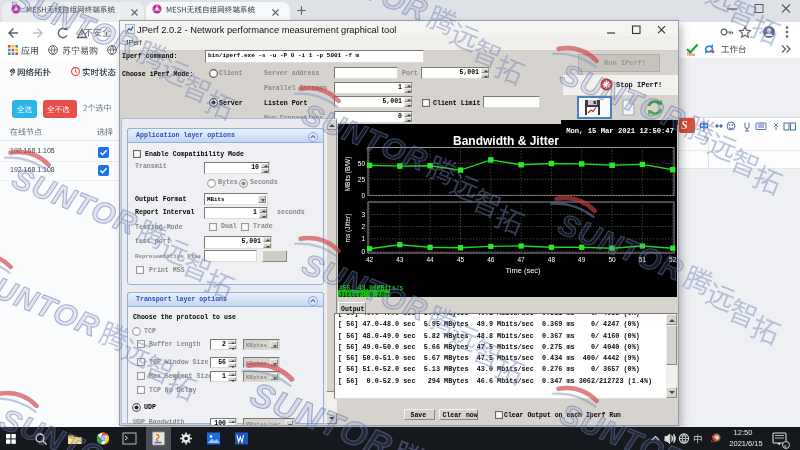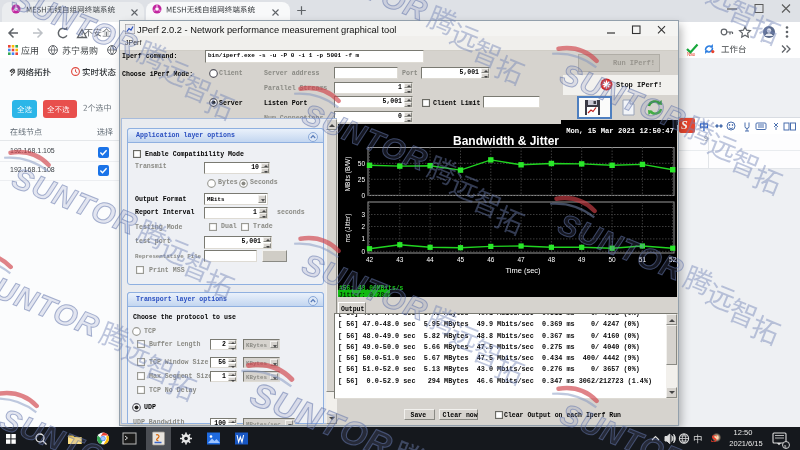--- a/index.html
+++ b/index.html
@@ -263,21 +263,21 @@
         <div style="position:absolute;left:0;top:0;width:8px;height:5px;background:#d6d3ce;border:1px solid;border-color:#f2f1ee #8a8a84 #8a8a84 #f2f1ee;box-sizing:border-box;">
           <div style="position:absolute;left:1.5px;top:1px;border:2px solid transparent;border-bottom:2.5px solid #444;border-top:none;"></div>
         </div>
         <div style="position:absolute;left:0;bottom:0;width:8px;height:5px;background:#d6d3ce;border:1px solid;border-color:#f2f1ee #8a8a84 #8a8a84 #f2f1ee;box-sizing:border-box;">
           <div style="position:absolute;left:1.5px;top:1.5px;border:2px solid transparent;border-top:2.5px solid #444;border-bottom:none;"></div>
         </div>
       </div>
     </div>
     <div style="position:absolute;left:443px;top:33px;width:115px;height:71px;background:#d6d3ce;"></div>
     <div style="position:absolute;left:458px;top:33px;width:82px;height:18px;background:#c6c3bc;border:1px solid #b0ada6;box-sizing:border-box;"></div>
-    <div style="position:absolute;left:484px;top:38px;width:60px;height:10px;font:bold 7px Liberation Mono,monospace;color:#98958e;text-align:center;">Run IPerf!</div>
+    <div style="position:absolute;left:484px;top:38px;width:60px;height:10px;font:bold 7px Liberation Mono,monospace;color:#98958e;">Run IPerf!</div>
     <div style="position:absolute;left:443px;top:54px;width:115px;height:20px;background:#f2f1ee;"></div>
     <svg style="position:absolute;left:480px;top:57px" width="13" height="13" viewBox="0 0 13 13">
       <circle cx="6.5" cy="6.5" r="6" fill="#cc1f1f"></circle>
       <circle cx="6.5" cy="6.5" r="5" fill="#e03030"></circle>
       <g stroke="#fff" stroke-width="1.3">
         <path d="M6.5 2.5v8M2.5 6.5h8M3.7 3.7l5.6 5.6M9.3 3.7l-5.6 5.6"></path>
       </g>
     </svg>
     <div style="position:absolute;left:496px;top:60px;width:60px;height:10px;font:bold 7px Liberation Mono,monospace;color:#111;">Stop IPerf!</div>
     <div style="position:absolute;left:457px;top:75px;width:35px;height:23px;background:#fbfbfa;border:2px solid #4e7fc0;box-sizing:border-box;"></div>

